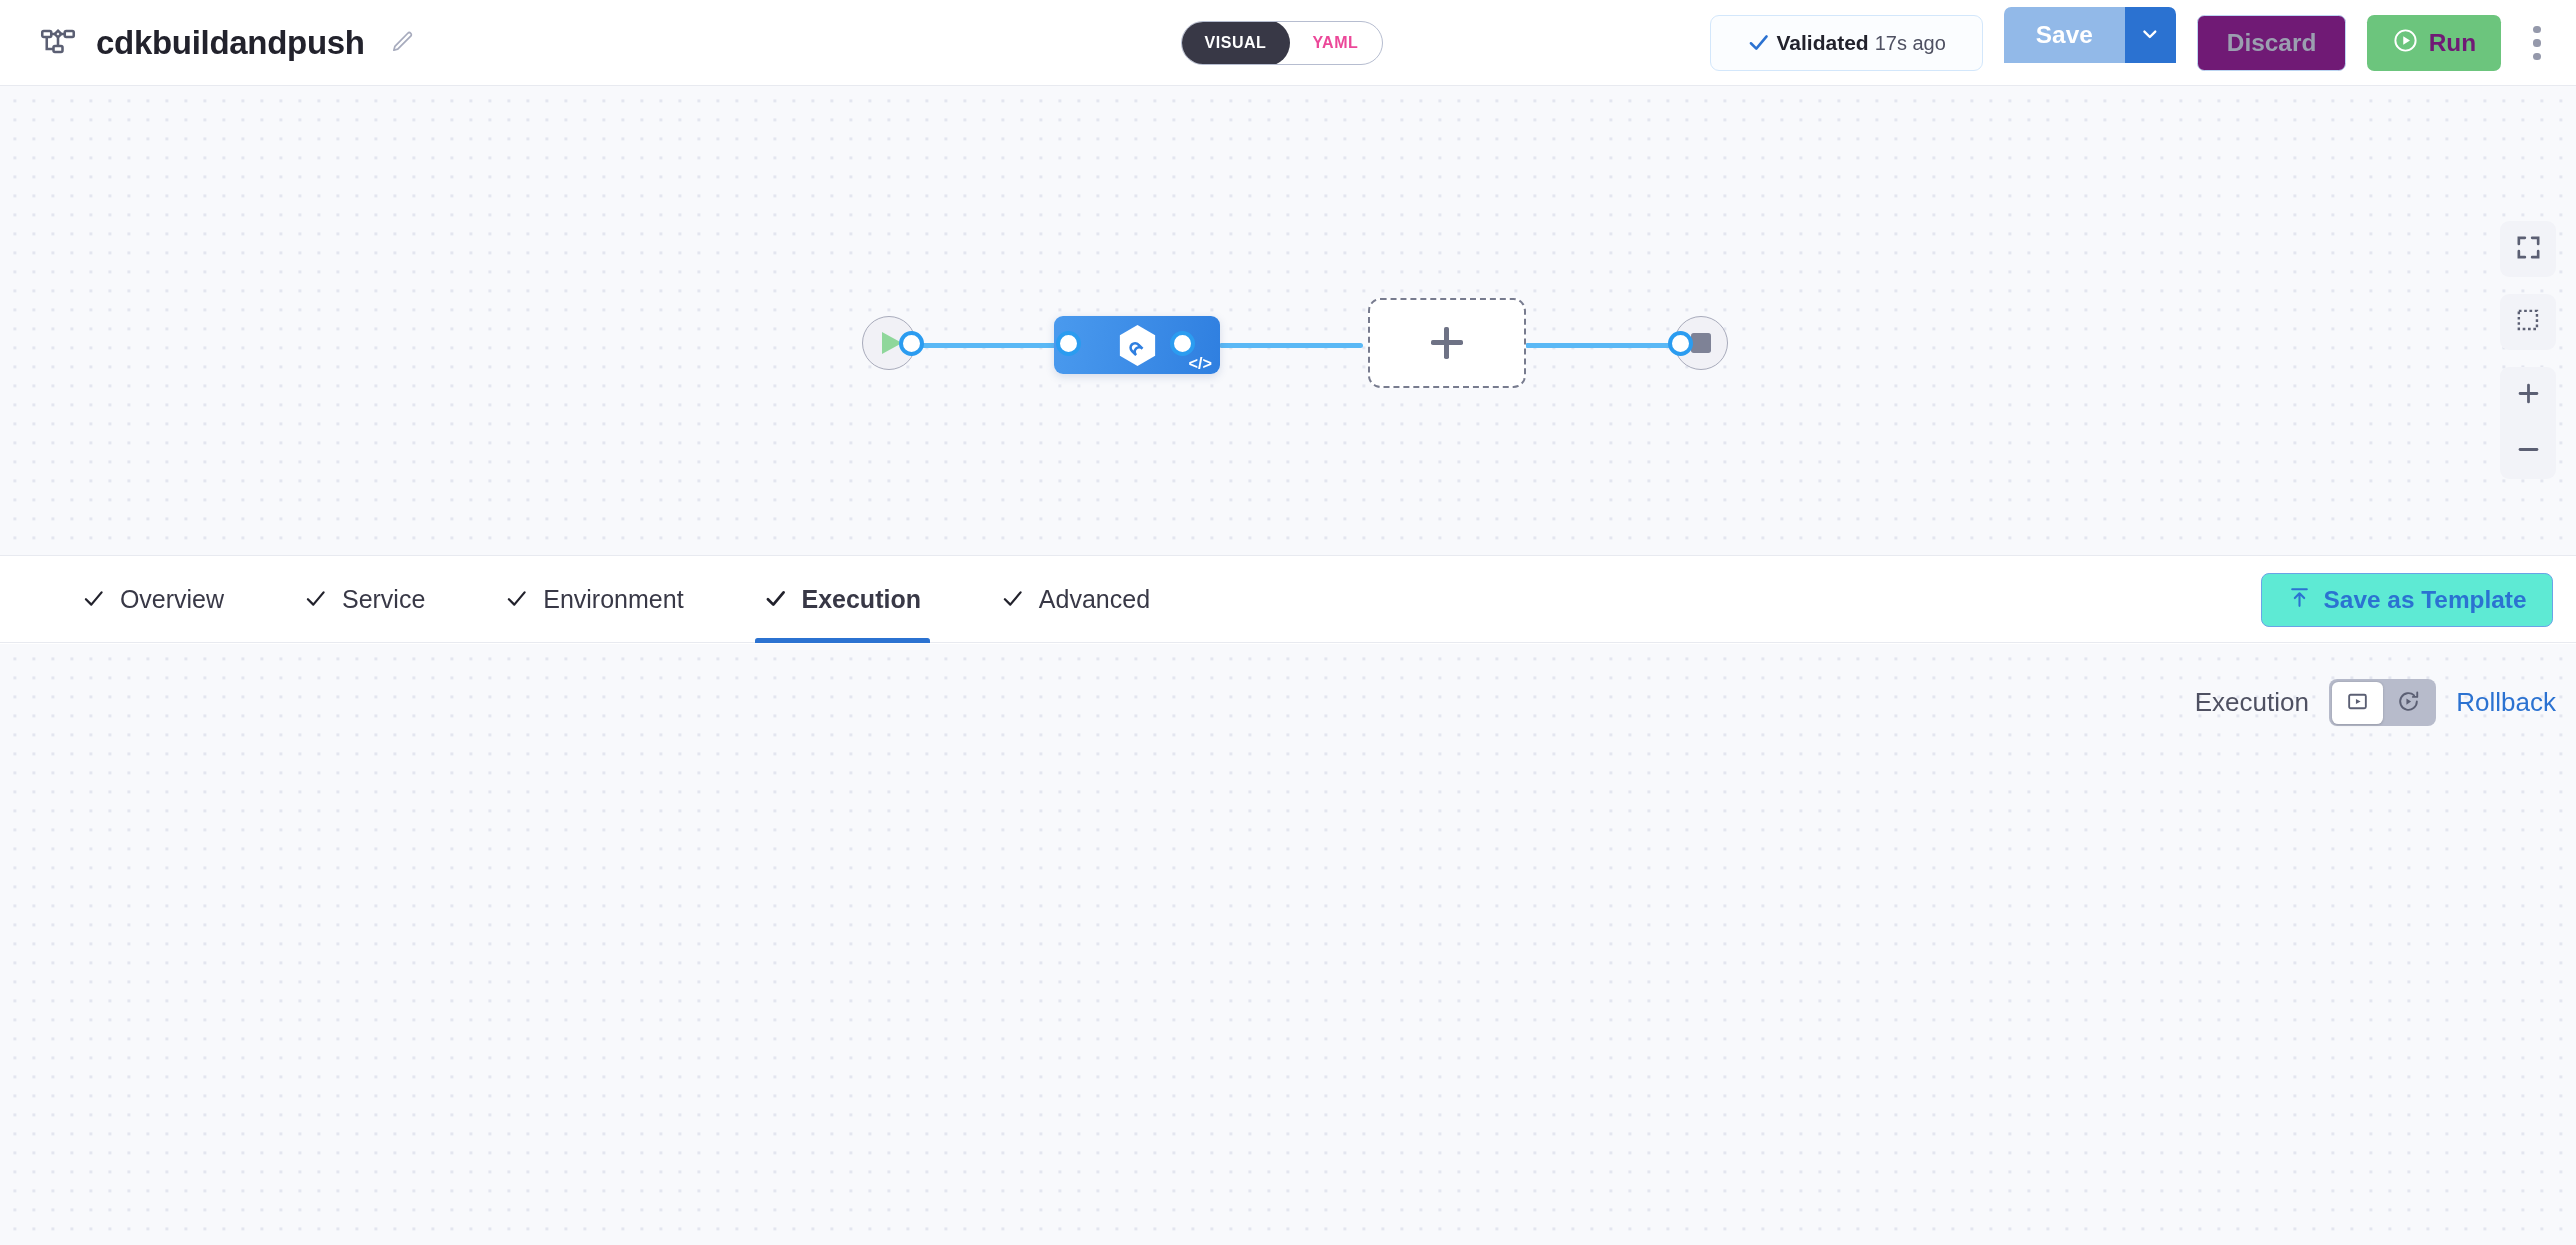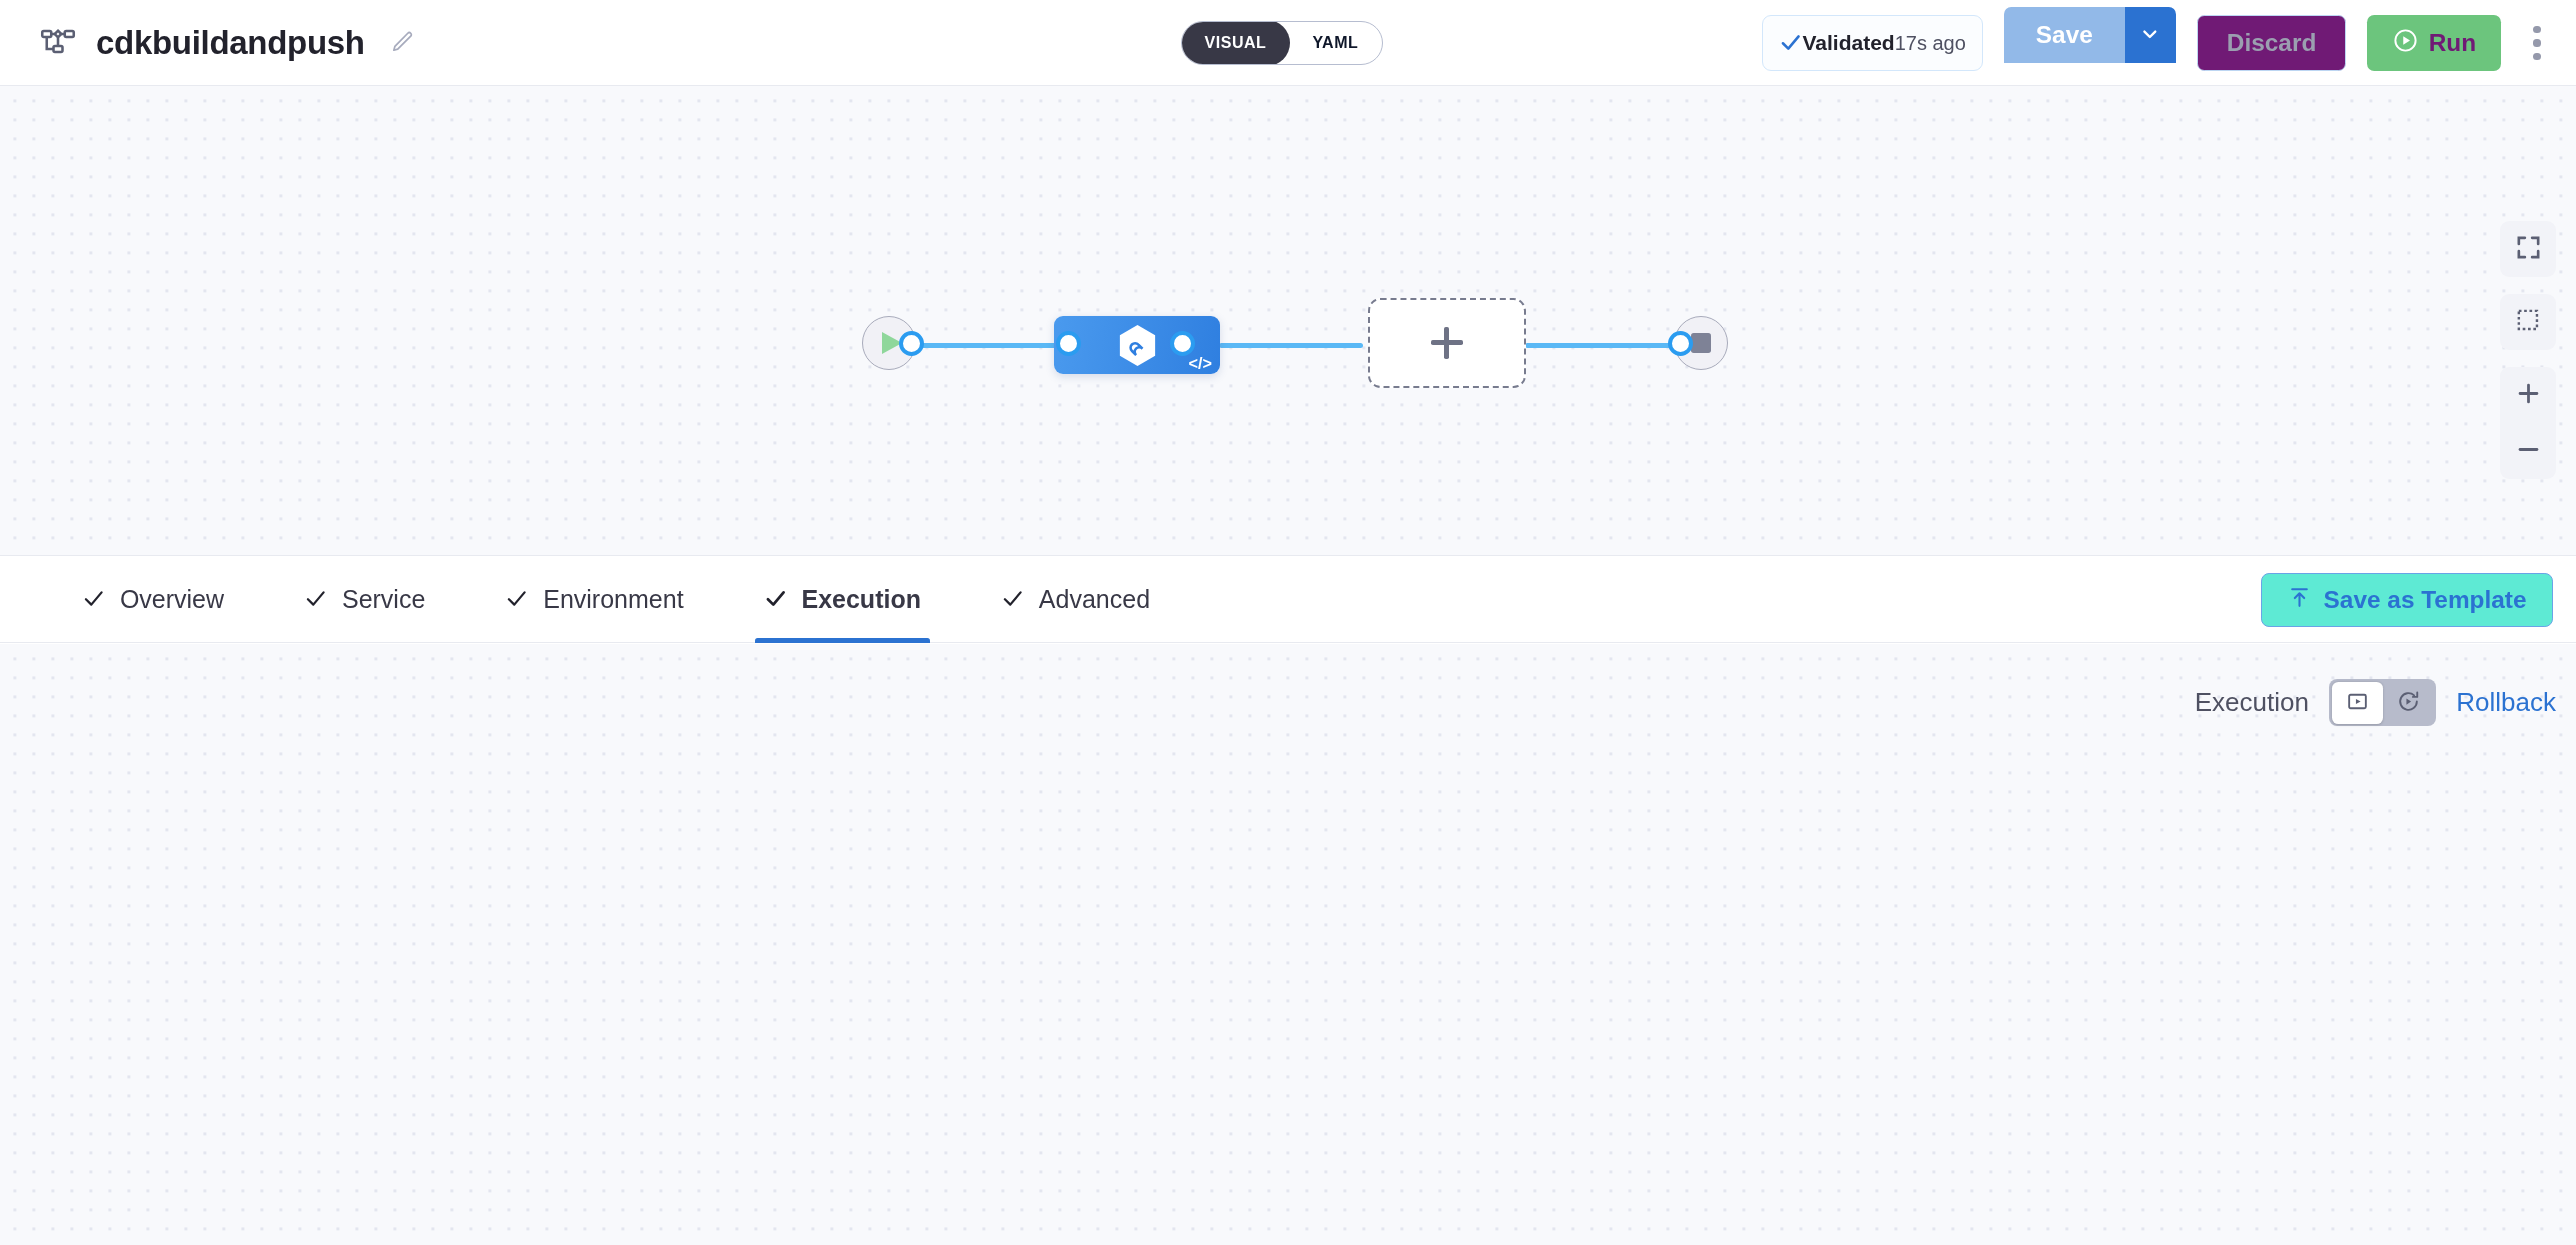--- a/index.html
+++ b/index.html
@@ -30,29 +30,29 @@
     display: flex; align-items: center;
     border: 0.9px solid #b6bdd0; border-radius: 23.5px; height: 44px;
     background: #fff; overflow: hidden;
   }
   .mode-opt {
     display: flex; align-items: center; justify-content: center;
     height: 44px; padding: 0 23.5px;
     font-size: 16px; font-weight: bold; letter-spacing: 0.5px;
   }
   .mode-opt.active { background: #383846; color: #ffffff; border-radius: 23.5px; margin: -0.9px; height: 46px; }
-  .mode-opt.inactive { color: #0f172a; }
+  .mode-opt.inactive { color: #ec4899; }
 
   .top-actions {
     position: absolute; right: 23.5px; top: 0; height: 86px;
     display: flex; align-items: center; gap: 21px;
   }
   .validated-pill {
-    display: flex; align-items: center; gap: 0;
-    height: 56px; padding: 0 16px;
+    display: flex; align-items: center; gap: 6px;
+    height: 56px; padding: 0 36px;
     border: 0.9px solid #d3e7fb; border-radius: 9px; background: #fbfdff;
   }
   .validated-check { width: 23.5px; height: 23.5px; display: block; }
   .validated-label { font-size: 21px; font-weight: bold; color: #22222c; }
   .validated-time { font-size: 20px; color: #4f5162; }
 
   .save-group { display: flex; height: 72px; border-radius: 7.2px; overflow: hidden; }
   .save-main {
     background: #92b9e8; color: #ffffff; font-size: 24.4px; font-weight: bold;
     display: flex; align-items: center; justify-content: center;

